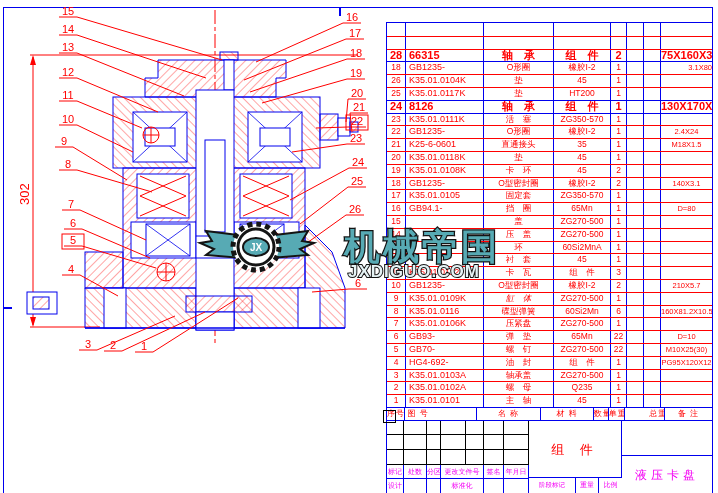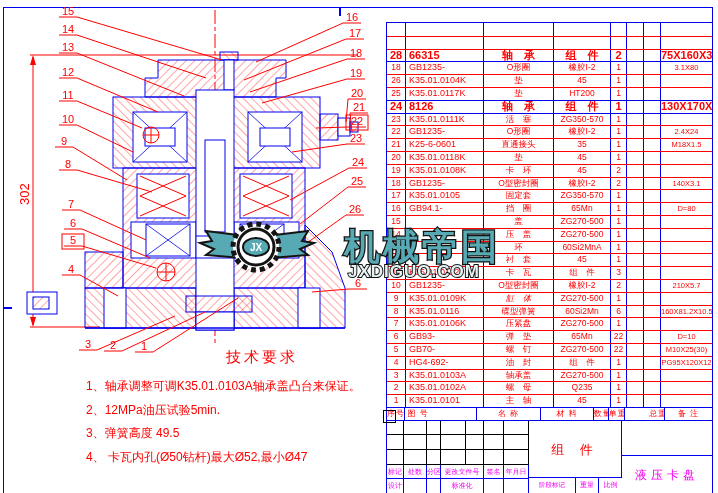--- a/index.html
+++ b/index.html
@@ -323,21 +323,21 @@
           <div class="pcell rem" style="width: 51px;">75X160X37</div>
         </div>
         <div class="prow blue">
           <div class="pcell" style="width: 19px;">18</div>
           <div class="pcell code" style="width: 78px;">GB1235-</div>
           <div class="pcell" style="width: 70px;">O形圈</div>
           <div class="pcell" style="width: 57px;">橡胶I-2</div>
           <div class="pcell" style="width: 16px;">1</div>
           <div class="pcell" style="width: 17px;"></div>
           <div class="pcell" style="width: 17px;"></div>
-          <div class="pcell rem" style="width: 51px;">3.1X80</div>
+          <div class="pcell rem" style="width: 51px; text-align: right;">3.1X80</div>
         </div>
         <div class="prow ">
           <div class="pcell" style="width: 19px;">26</div>
           <div class="pcell code" style="width: 78px;">K35.01.0104K</div>
           <div class="pcell" style="width: 70px;">垫</div>
           <div class="pcell" style="width: 57px;">45</div>
           <div class="pcell" style="width: 16px;">1</div>
           <div class="pcell" style="width: 17px;"></div>
           <div class="pcell" style="width: 17px;"></div>
           <div class="pcell rem" style="width: 51px;"></div>
@@ -658,27 +658,20 @@
       <div class="tbcell" style="width:47px;font-size:6.5px;">阶段标记</div>
       <div class="tbcell" style="width:23px;">重量</div>
       <div class="tbcell" style="width:23px;border-right:none;">比例</div>
     </div>
 
     <div id="tb-right-top" class="abs"></div>
     <div id="tb-right-bot" class="abs">液压卡盘</div>
   </div>
   <div id="cornersq" class="abs"></div>
 
-  <div id="tech" class="abs">
-    <div class="tr-title">技术要求</div>
-    <div class="tr-item">1、轴承调整可调K35.01.0103A轴承盖凸台来保证。</div>
-    <div class="tr-item">2、12MPa油压试验5min.</div>
-    <div class="tr-item">3、弹簧高度  49.5</div>
-    <div class="tr-item">4、 卡瓦内孔(Ø50钻杆)最大Ø52,最小Ø47</div>
-  </div>
 
   <svg class="abs" style="left:196px;top:217px;" width="318" height="64" viewBox="0 0 318 64">
     <g>
       <path d="M58,20 L10,14 L16,24 L4,26 L18,32 L10,38 L58,42 Z" fill="#57aab4" stroke="#141414" stroke-width="2"></path>
       <path d="M62,20 L112,14 L106,24 L118,26 L104,32 L112,38 L62,42 Z" fill="#57aab4" stroke="#141414" stroke-width="2"></path>
       <circle cx="60" cy="30" r="23" fill="#ffffff" stroke="#141414" stroke-width="5" stroke-dasharray="5 4"></circle>
       <circle cx="60" cy="30" r="18" fill="#ffffff" stroke="#141414" stroke-width="3"></circle>
       <ellipse cx="60" cy="30" rx="13" ry="9" fill="#57aab4" stroke="#141414" stroke-width="2"></ellipse>
       <text x="60" y="34" text-anchor="middle" font-size="10" font-weight="bold" fill="#ffffff" font-family="Liberation Sans,DejaVu Sans,sans-serif">JX</text>
     </g>

